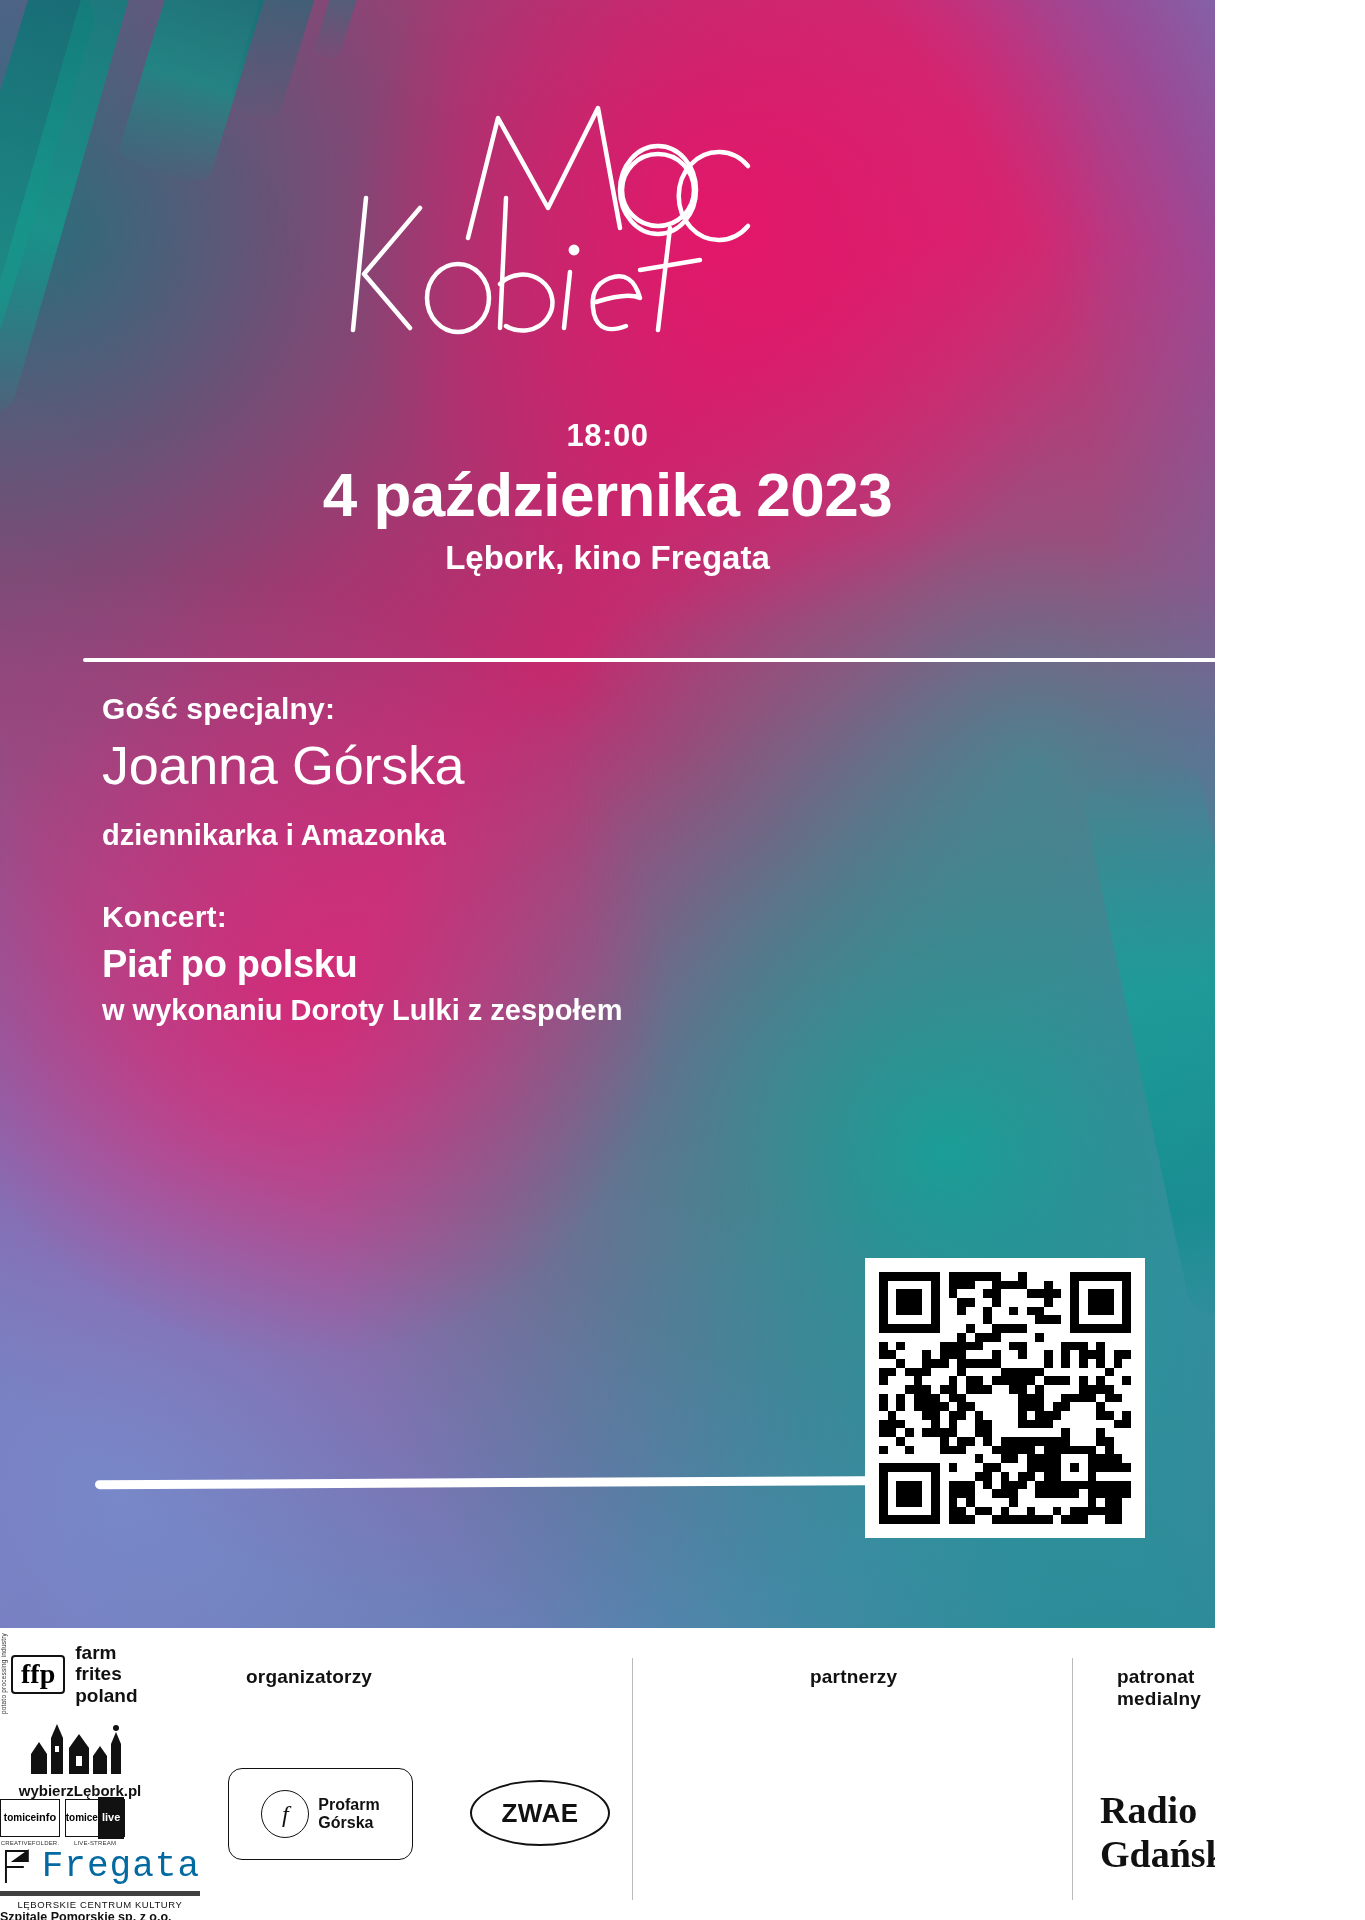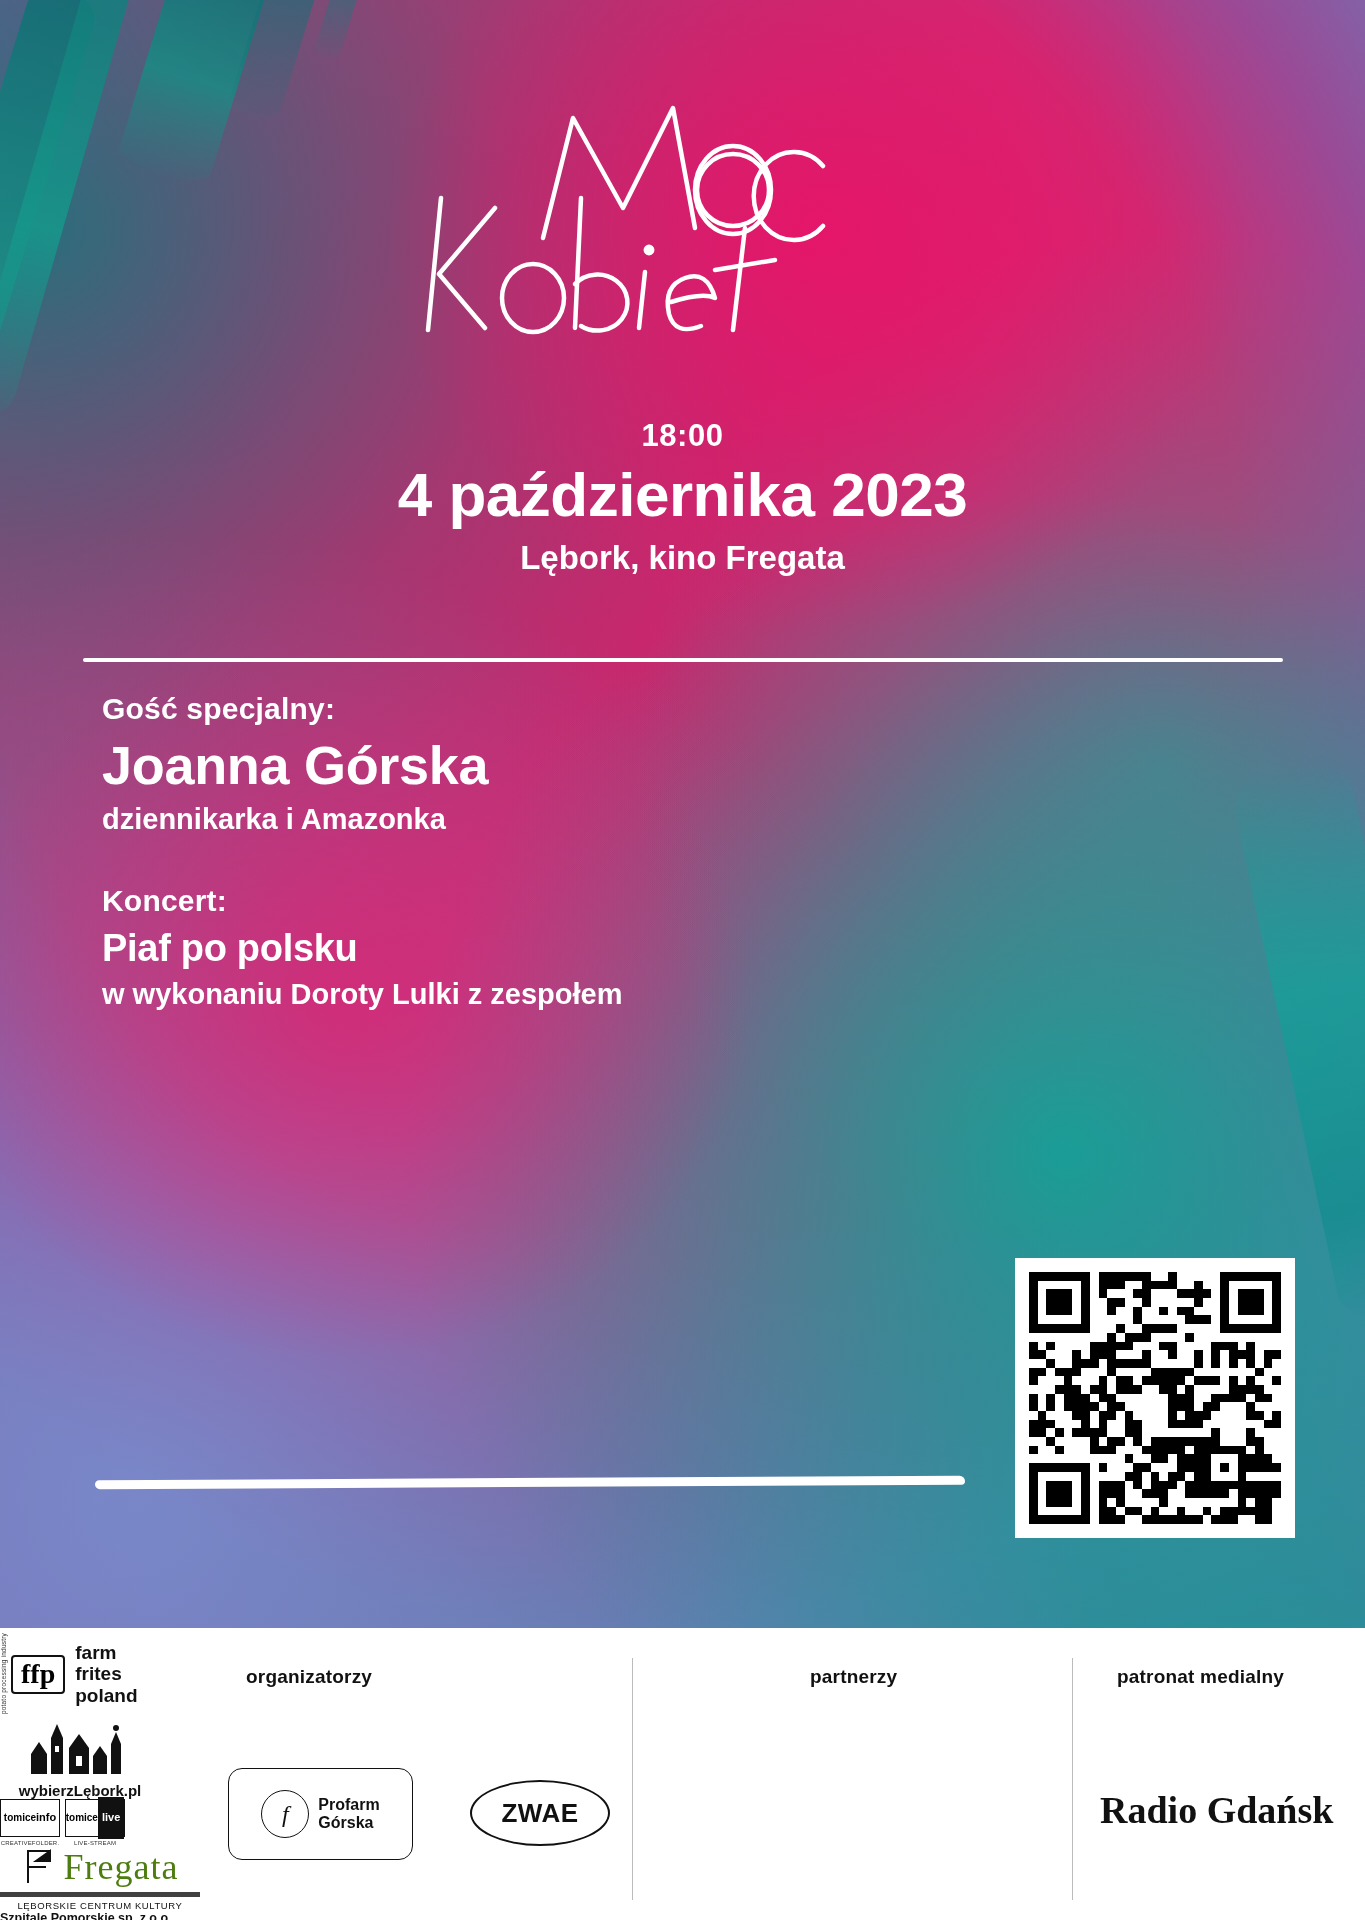--- a/index.html
+++ b/index.html
@@ -8,21 +8,21 @@
   }
   body {
     width: 1365px;
     height: 1920px;
     font-family: "Liberation Sans", sans-serif;
     background: #ffffff;
     overflow: hidden;
   }
   .poster {
     position: relative;
-    width: 1365px;
+    width: 1215px;
     height: 1920px;
     overflow: hidden;
   }
 
   
   .bg {
     position: absolute;
     inset: 0;
     background:
       radial-gradient(circle at 78% 60%, rgba(20,160,150,0.95) 0%, rgba(20,160,150,0.55) 18%, rgba(20,160,150,0.0) 42%),
@@ -141,24 +141,24 @@
     width: 880px;
   }
   .label {
     font-size: 30px;
     font-weight: 700;
     letter-spacing: .2px;
     margin-bottom: 10px;
   }
   .guest-name {
     font-size: 54px;
-    font-weight: 700;
+    font-weight: 400;
     line-height: 1.1;
     letter-spacing: -0.3px;
-    margin-bottom: 8px;
+    margin-bottom: 24px;
   }
   .guest-sub {
     font-size: 29px;
     font-weight: 700;
     margin-bottom: 48px;
   }
   .concert-name {
     font-size: 38px;
     font-weight: 700;
     line-height: 1.1;
@@ -338,24 +338,24 @@
     letter-spacing: .2px;
   }
   .tom-col { display: flex; flex-direction: column; align-items: center; }
 
   
   .fregata {
     left: 840px; top: 118px; width: 200px; text-align: center;
   }
   .fr-row { display: flex; align-items: center; justify-content: center; gap: 8px; }
   .fr-word {
-    font-family: Liberation Serif, serif;
+    font-family: Liberation Mono, monospace;
     font-size: 36px;
     letter-spacing: 1px;
-    color: #4d7c0f;
+    color: #0369a1;
   }
   .fr-sub {
     font-size: 9.5px;
     letter-spacing: .6px;
     color: #111;
     border-top: 5px solid #404040;
     margin-top: 4px;
     padding-top: 3px;
   }
 

